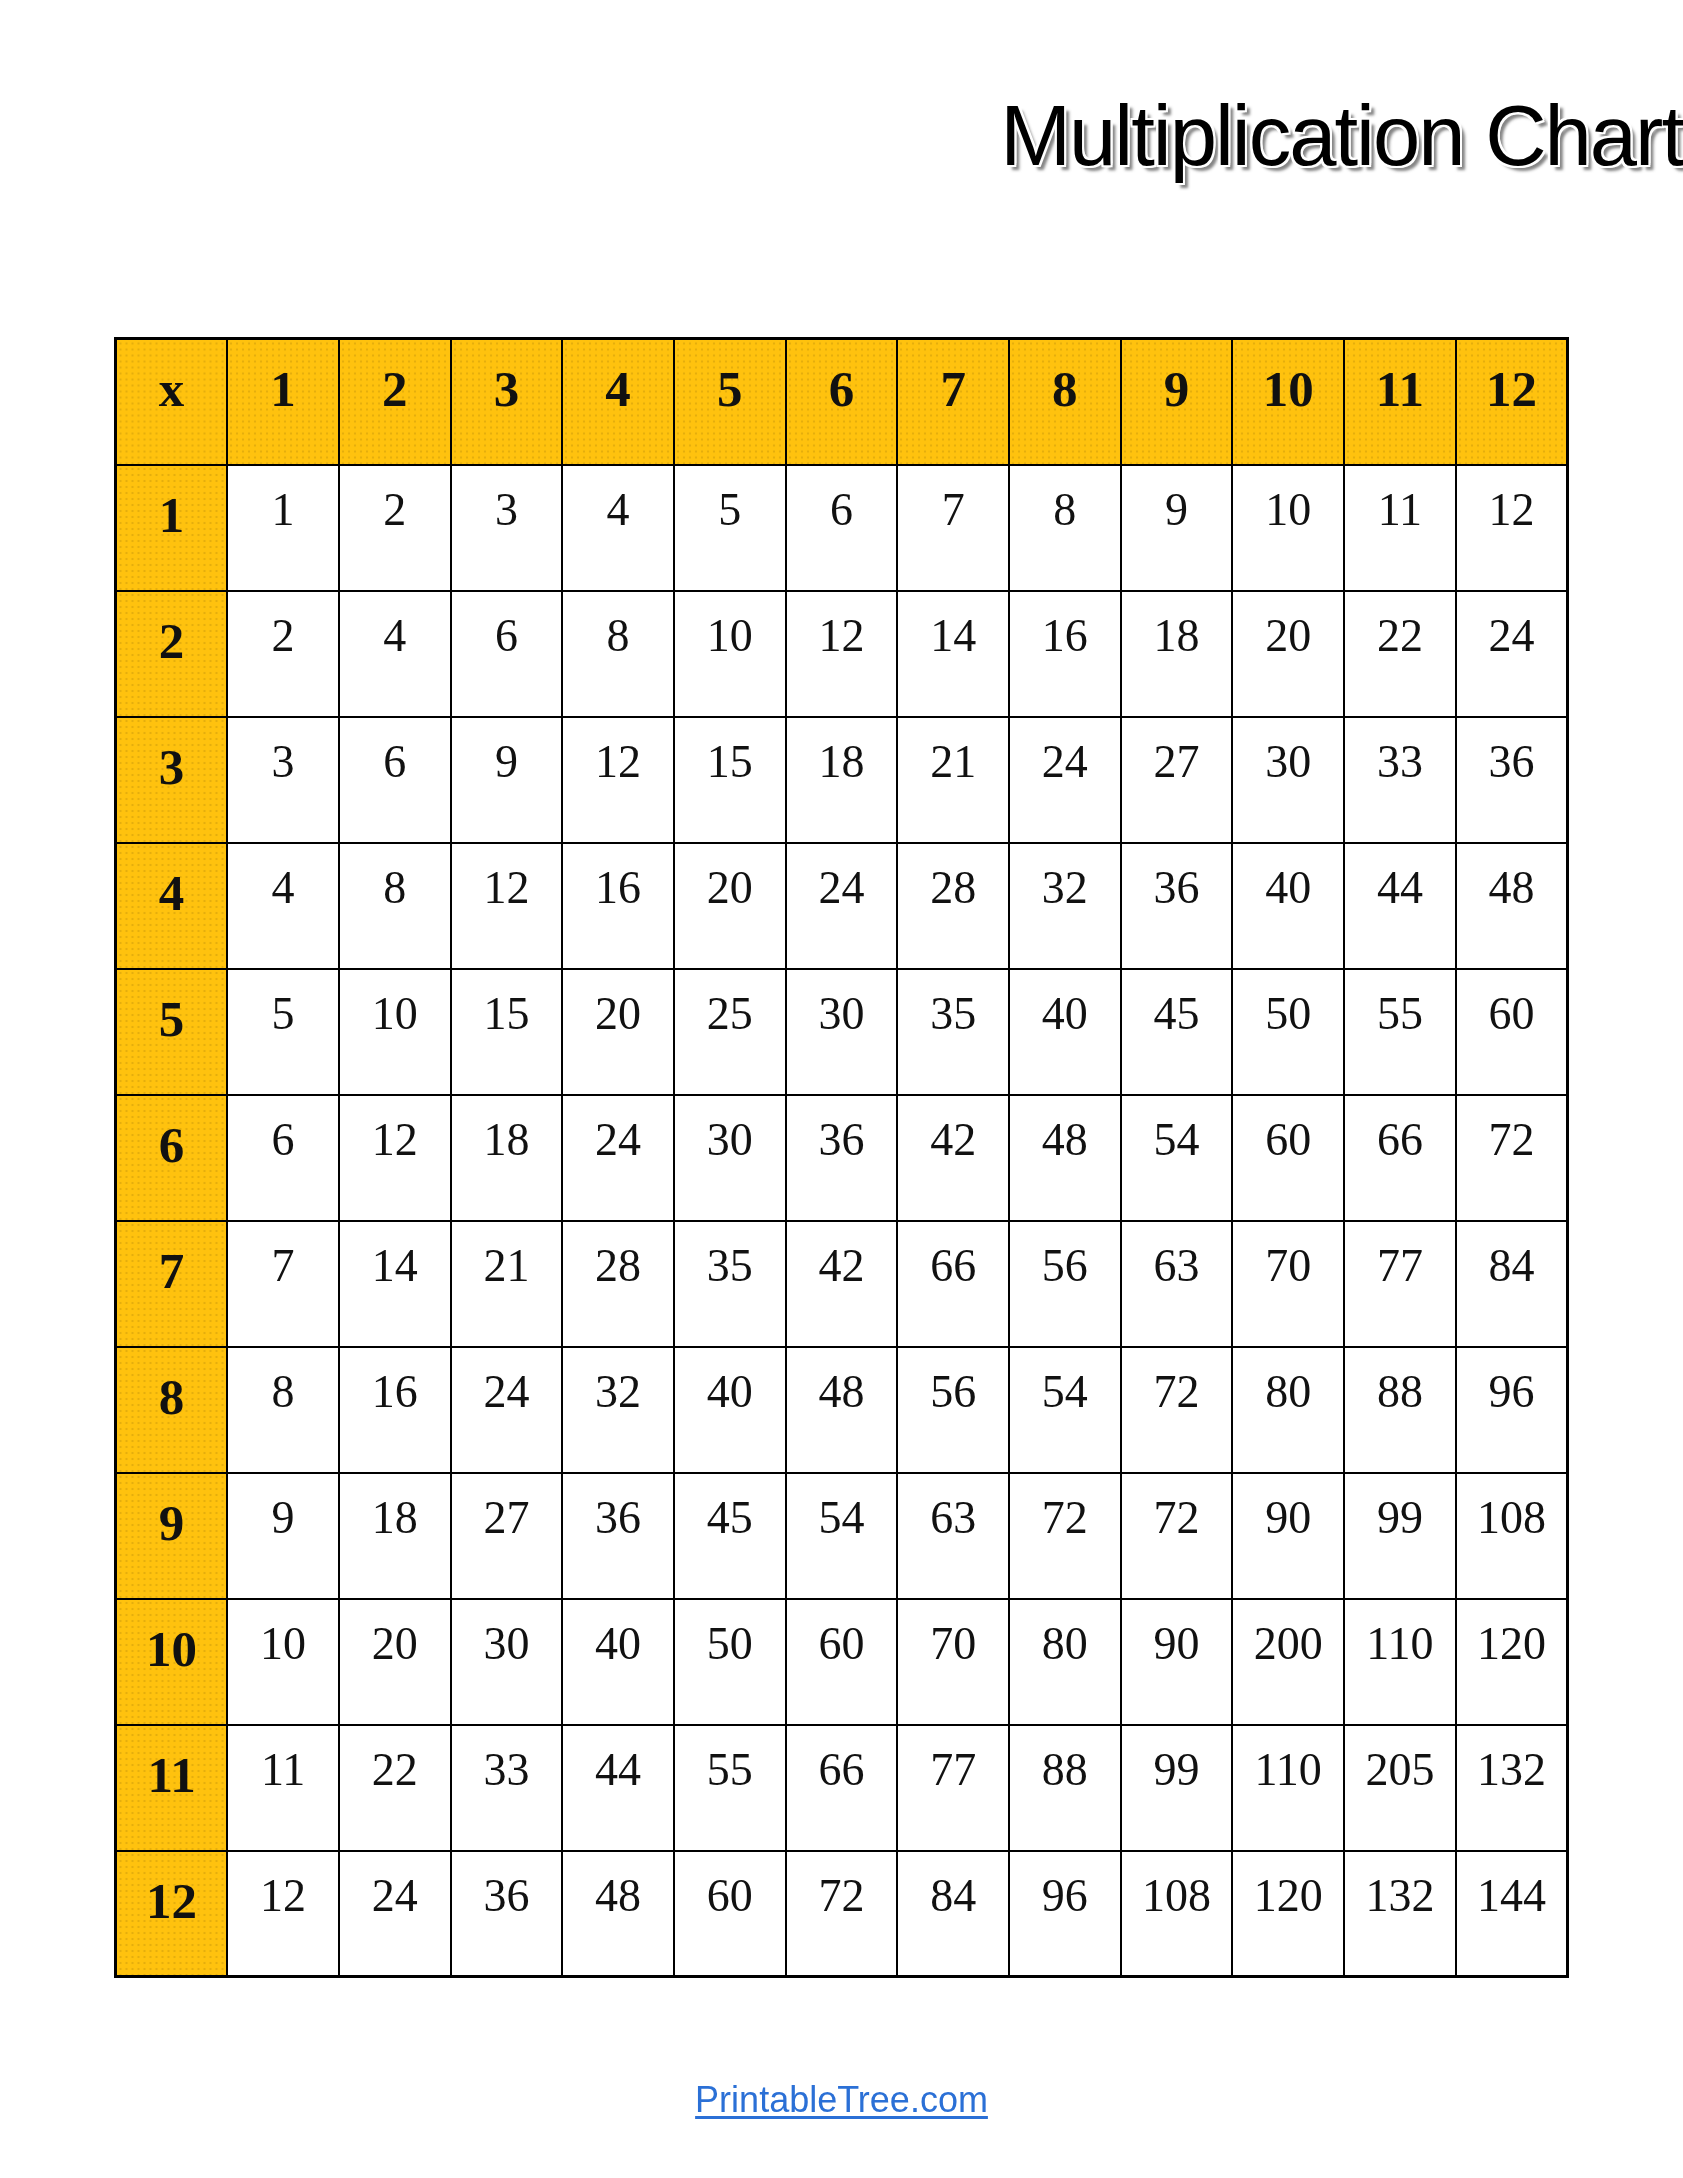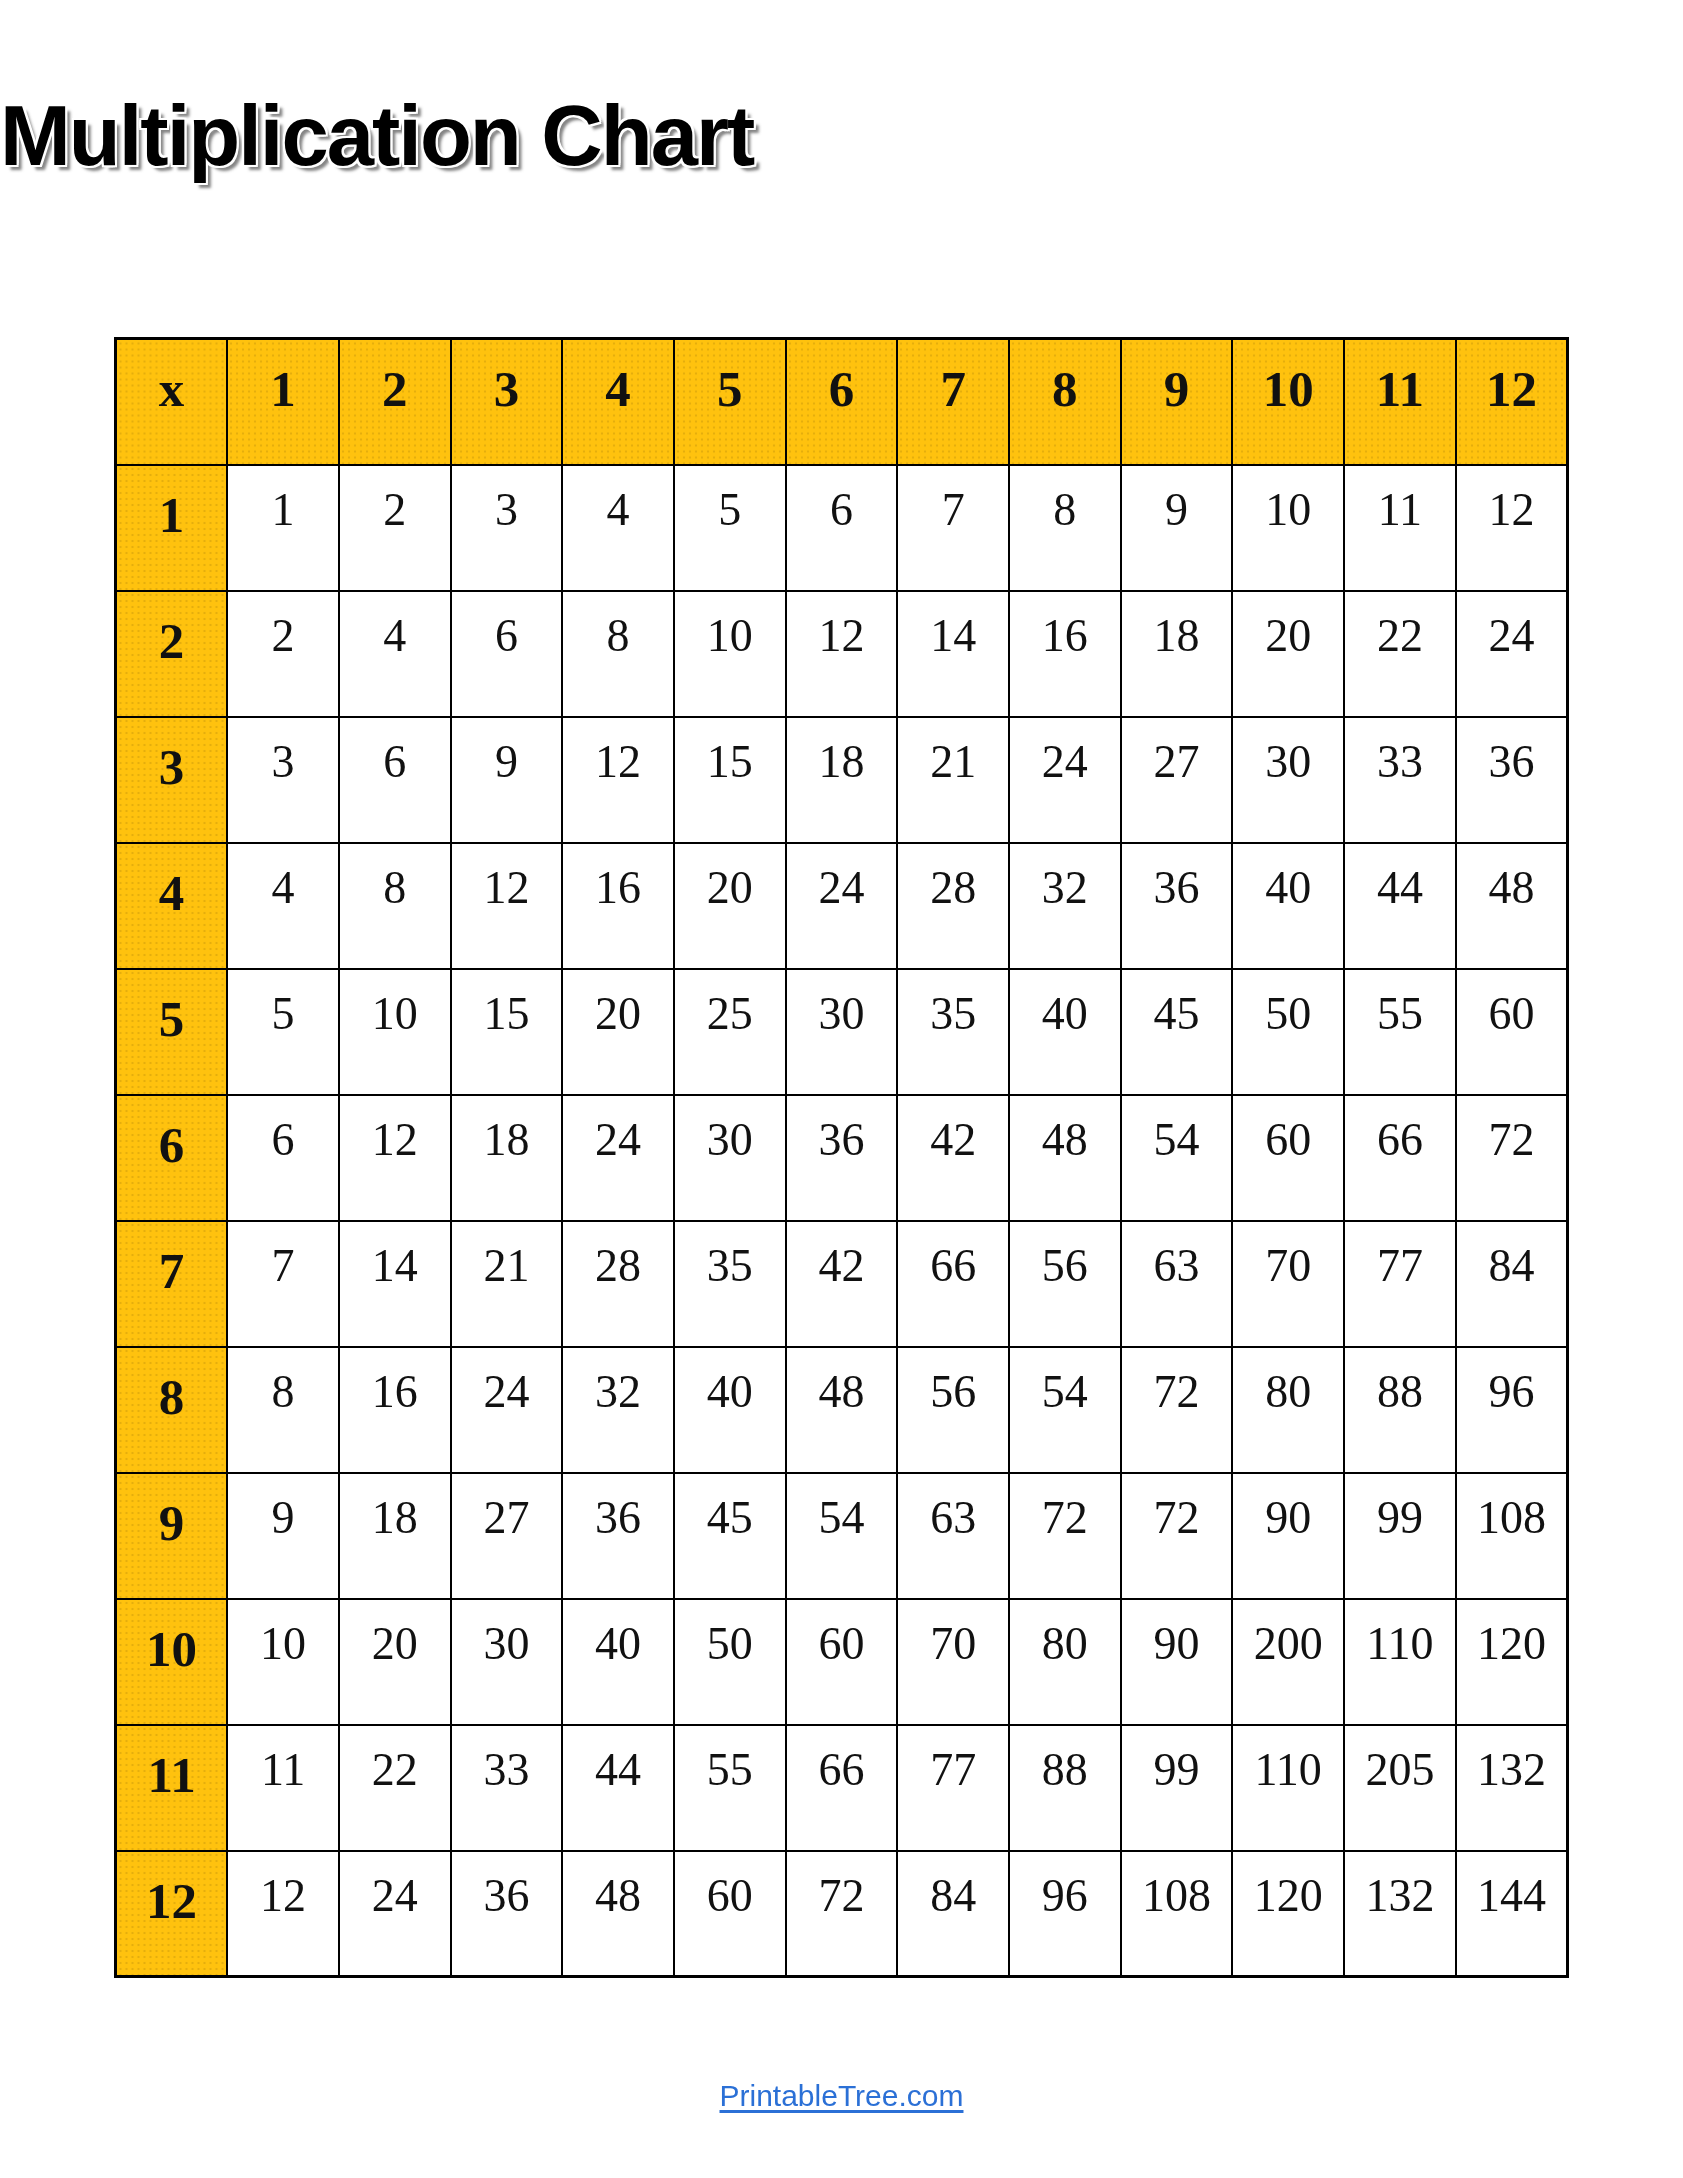--- a/index.html
+++ b/index.html
@@ -12,23 +12,23 @@
   html,body{background:#ffffff;}
   body{
     width:1683px;height:2178px;
     position:relative;
     font-family:"Liberation Sans",sans-serif;
     overflow:hidden;
   }
   .title{
     position:absolute;
     top:87px;left:0;right:0;
-    text-align:left;
+    text-align:right;
     font-family:"Liberation Sans",sans-serif;
-    font-weight:bold;
+    font-weight:normal;
     font-size:85px;
     letter-spacing:-2px;
     color:#000;
     text-shadow:
       -2px -2px 0 #fff, 2px -2px 0 #fff, -2px 2px 0 #fff, 2px 2px 0 #fff,
       -2px 0 0 #fff, 2px 0 0 #fff, 0 -2px 0 #fff, 0 2px 0 #fff,
       5px 5px 3px rgba(110,110,110,0.85);
   }
   table.grid{
     position:absolute;
@@ -62,21 +62,21 @@
     font-size:46px;
     padding-top:18px;
   }
   .footer{
     position:absolute;
     top:2079px;left:0;right:0;
     text-align:center;
   }
   .footer a{
     font-family:"Liberation Sans",sans-serif;
-    font-size:30px;
+    font-size:36px;
     color:var(--link-color);
     text-decoration:underline;
     text-underline-offset:4px;
     cursor:pointer;
   }
 </style>
 </head>
 <body>
 
 <h1 class="title">Multiplication Chart</h1>

